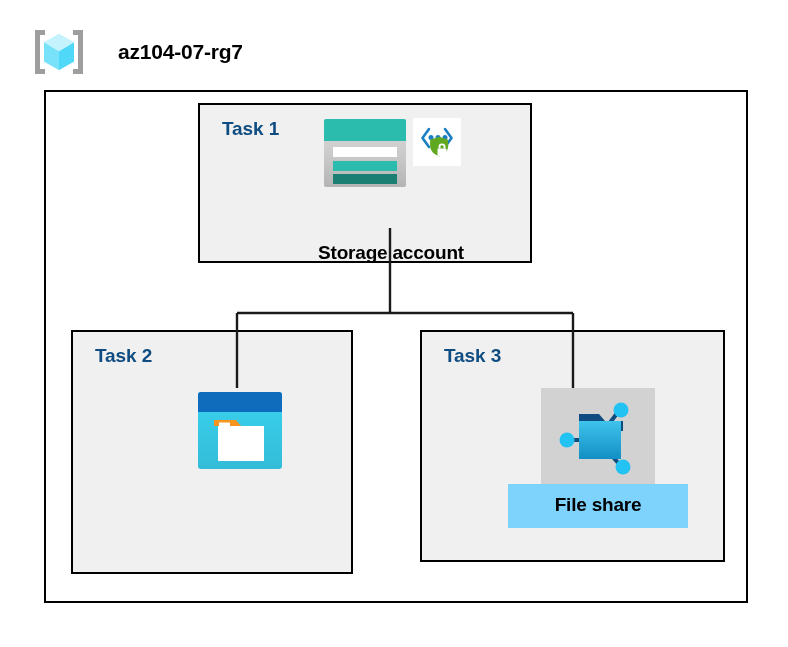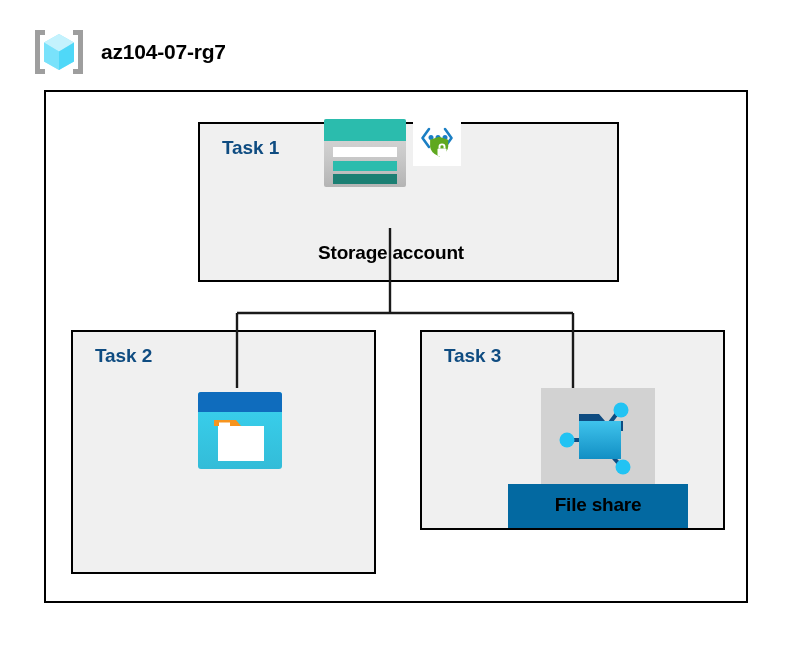--- a/index.html
+++ b/index.html
@@ -17,21 +17,21 @@
     -webkit-font-smoothing: antialiased;
   }
 
   
   #rg-header {
     position: absolute;
     left: 32px;
     top: 27px;
     display: flex;
     align-items: center;
-    gap: 15px;
+    gap: 32px;
     text-align: center;
   }
   #rg-icon { width: 54px; height: 50px; display: block; }
   #rg-title {
     font-size: 21px;
     font-weight: bold;
     color: #000000;
     letter-spacing: -0.2px;
     white-space: nowrap;
   }
@@ -48,23 +48,23 @@
     box-sizing: border-box;
   }
 
   
   .task-box {
     position: absolute;
     background: #f0f0f0;
     border: 2px solid #000000;
     box-sizing: border-box;
   }
-  #task1-box { left: 198px; top: 122px; width: 421px; height: 160px; }
-  #task2-box { left: 71px; top: 330px; width: 305px; height: 244px; }
-  #task3-box { left: 420px; top: 330px; width: 305px; height: 200px; }
+  #task1-box { left: 198px; top: 103px; width: 334px; height: 160px; }
+  #task2-box { left: 71px; top: 330px; width: 282px; height: 244px; }
+  #task3-box { left: 420px; top: 330px; width: 305px; height: 232px; }
 
   .task-label {
     position: absolute;
     left: 22px;
     top: 13px;
     font-size: 19px;
     font-weight: bold;
     color: #0f4c81;
     letter-spacing: -0.1px;
     white-space: nowrap;
@@ -99,21 +99,21 @@
 
   #node-fileshare { left: 508px; top: 388px; width: 180px; }
   
   #fileshare-icon-hl {
     background: #d2d2d2;
     padding: 6px 14px 4px 14px;
     display: flex;
     justify-content: center;
   }
   #fileshare-caption-hl {
-    background: #0369a1;
+    background: #7dd3fc;
     width: 180px;
     text-align: center;
     padding: 10px 0 12px 0;
     box-sizing: border-box;
   }
 
   
   #connectors {
     position: absolute;
     left: 0;

